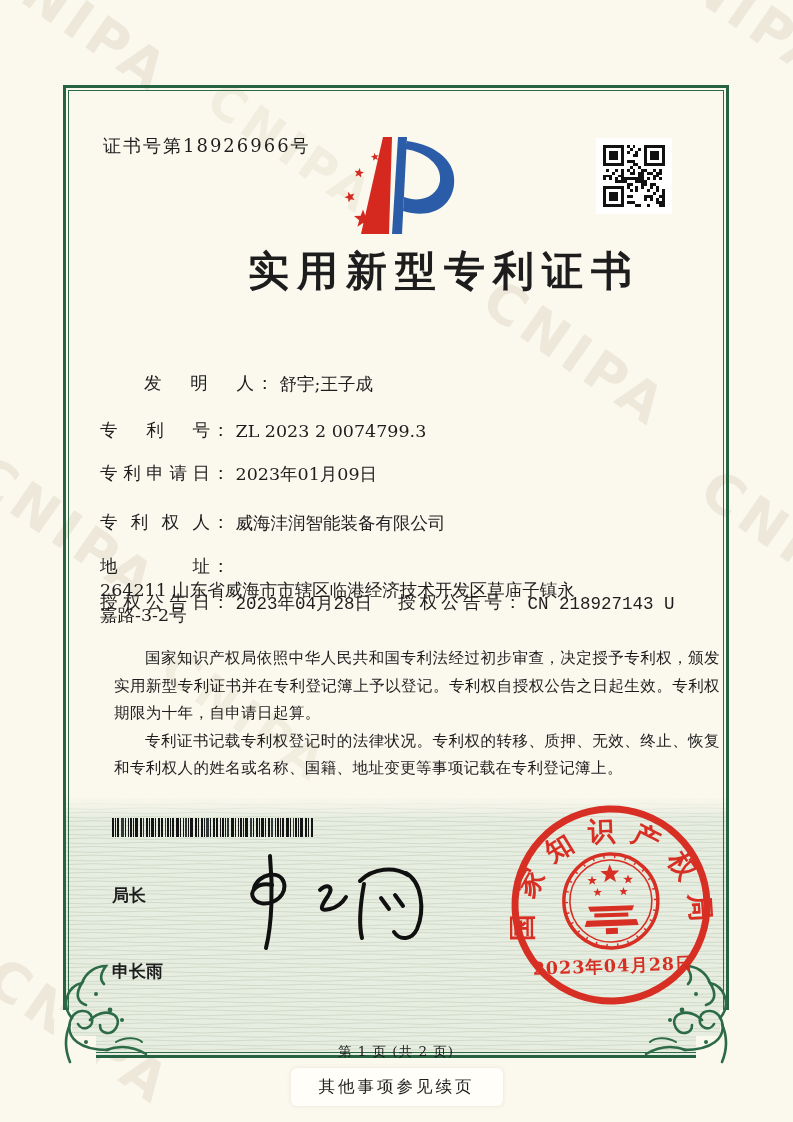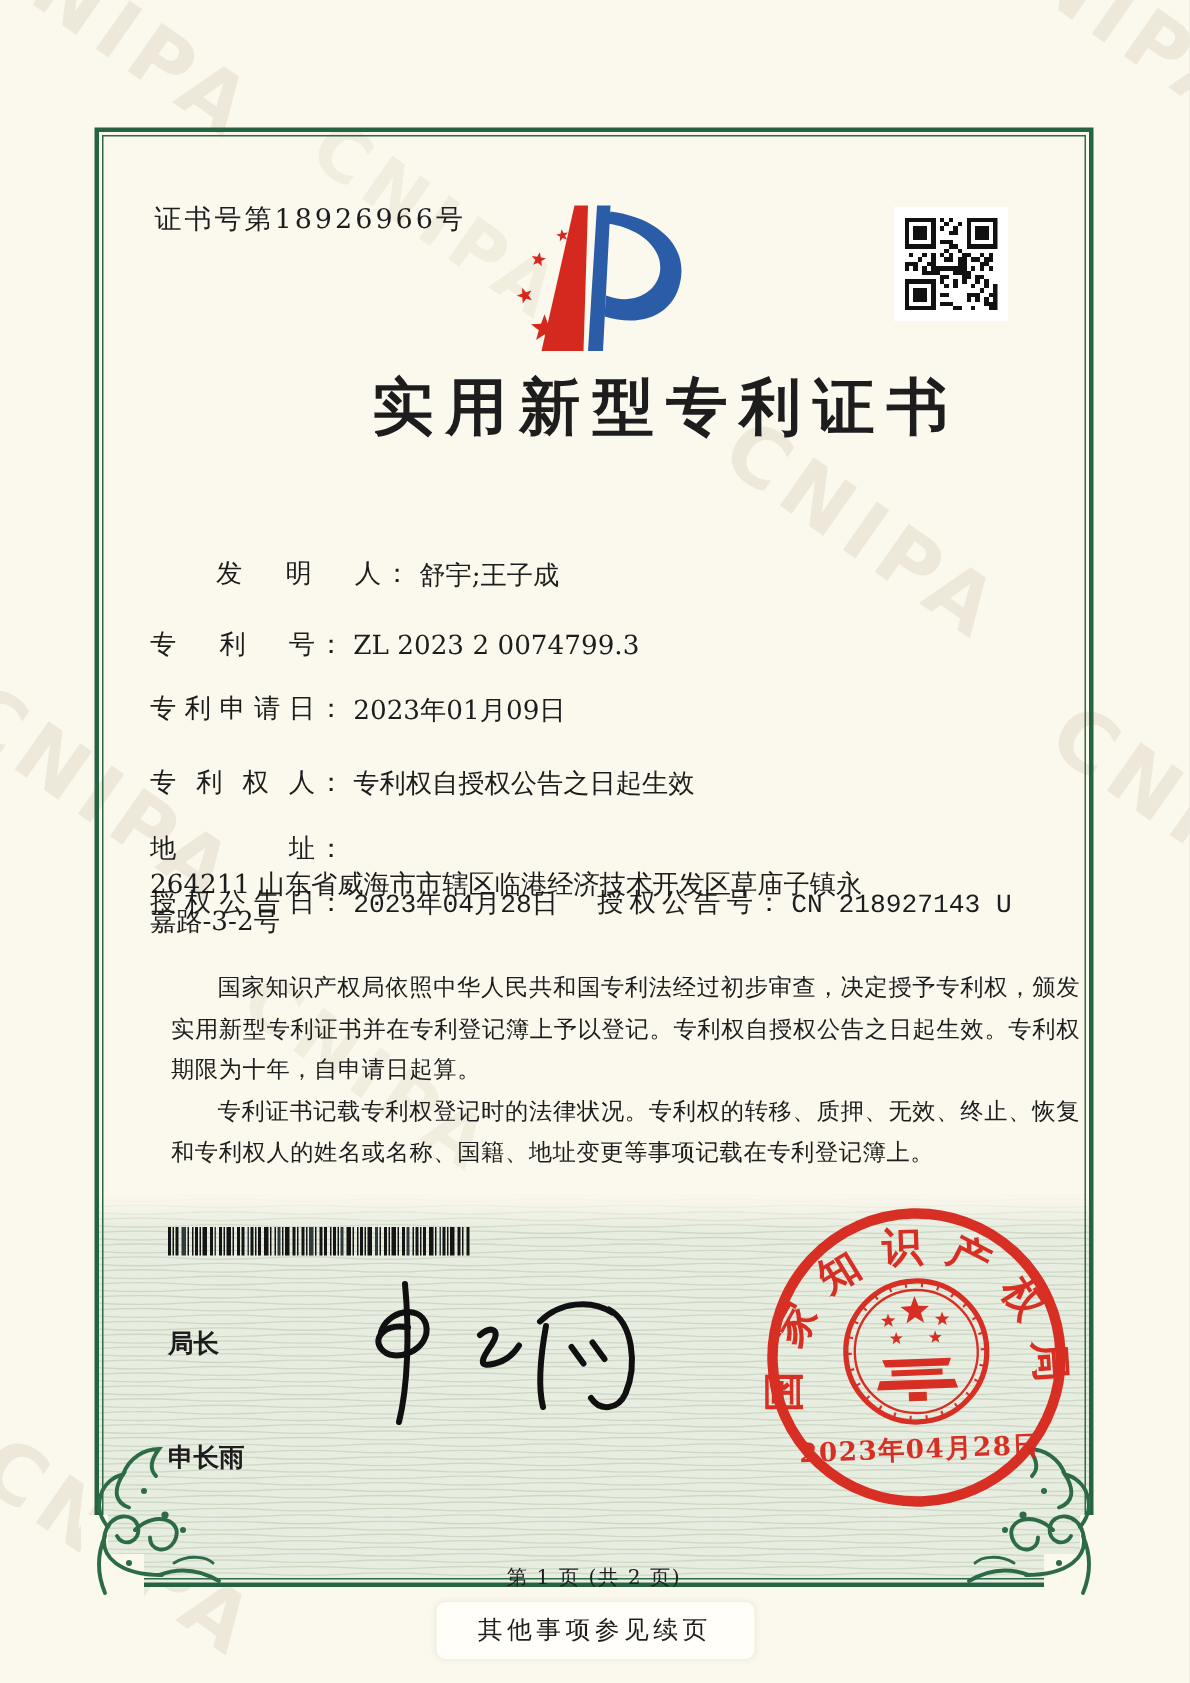--- a/index.html
+++ b/index.html
@@ -409,21 +409,21 @@
   <div class="field-row" style="top:372px;margin-left:44px;">
     <span class="flabel">发明人</span><span class="fcolon">：</span><span class="fvalue">舒宇;王子成</span>
   </div>
   <div class="field-row" style="top:419px;">
     <span class="flabel">专利号</span><span class="fcolon">：</span><span class="fvalue">ZL 2023 2 0074799.3</span>
   </div>
   <div class="field-row" style="top:462px;">
     <span class="flabel">专利申请日</span><span class="fcolon">：</span><span class="fvalue">2023年01月09日</span>
   </div>
   <div class="field-row" style="top:511px;">
-    <span class="flabel">专利权人</span><span class="fcolon">：</span><span class="fvalue">专利权自授权公告之日起生效</span>
+    <span class="flabel">专利权人</span><span class="fcolon">：</span><span class="fvalue">威海沣润智能装备有限公司</span>
   </div>
   <div class="field-row" style="top:555px;">
     <span class="flabel">地址</span><span class="fcolon">：</span><span class="fvalue">264211 山东省威海市市辖区临港经济技术开发区草庙子镇永嘉路-3-2号</span>
   </div>
   <div class="field-row" style="top:592px;font-family:Liberation Mono, monospace;">
     <span class="flabel">授权公告日</span><span class="fcolon">：</span><span class="fvalue">2023年04月28日</span>
     <span class="pair2">
       <span class="flabel narrow">授权公告号</span><span class="fcolon">：</span><span class="fvalue">CN 218927143 U</span>
     </span>
   </div>

